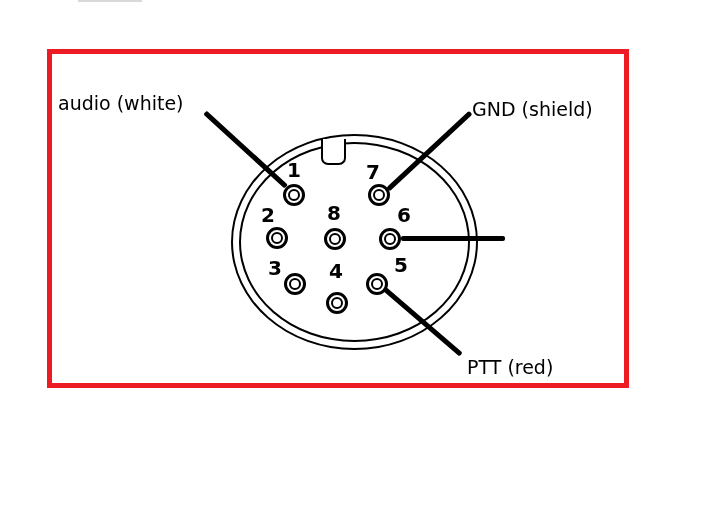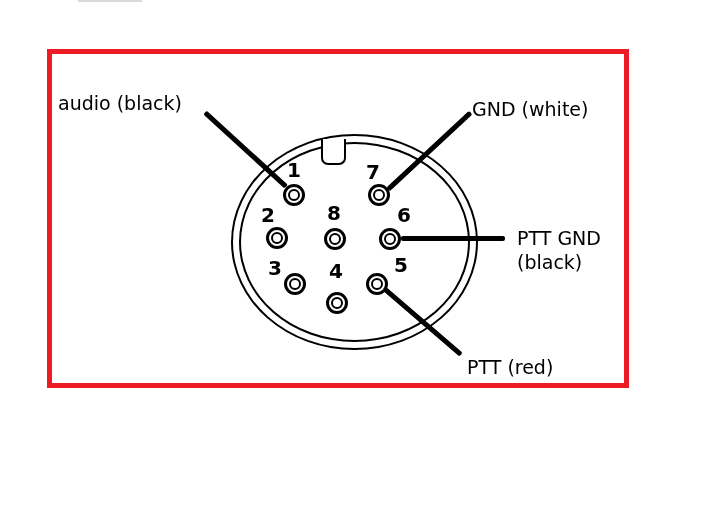--- a/index.html
+++ b/index.html
@@ -118,21 +118,17 @@
 
   <div class="pin-num" style="left:287px; top:159px;">1</div>
   <div class="pin-num" style="left:366px; top:161px;">7</div>
   <div class="pin-num" style="left:261px; top:204px;">2</div>
   <div class="pin-num" style="left:327px; top:202px;">8</div>
   <div class="pin-num" style="left:397px; top:204px;">6</div>
   <div class="pin-num" style="left:268px; top:257px;">3</div>
   <div class="pin-num" style="left:329px; top:260px;">4</div>
   <div class="pin-num" style="left:394px; top:254px;">5</div>
 
-  <div class="lead-label" style="left:58px; top:91px;">audio (black)</div>
-  <div class="lead-label" style="left:472px; top:97px;">GND (white)</div>
-  <div class="lead-label" style="left:517px; top:226px;">
-    <div>PTT GND</div>
-    <div>(black)</div>
-  </div>
+  <div class="lead-label" style="left:58px; top:91px;">audio (white)</div>
+  <div class="lead-label" style="left:472px; top:97px;">GND (shield)</div>
   <div class="lead-label" style="left:467px; top:355px;">PTT (red)</div>
 
 </div>
 
 </body></html>

